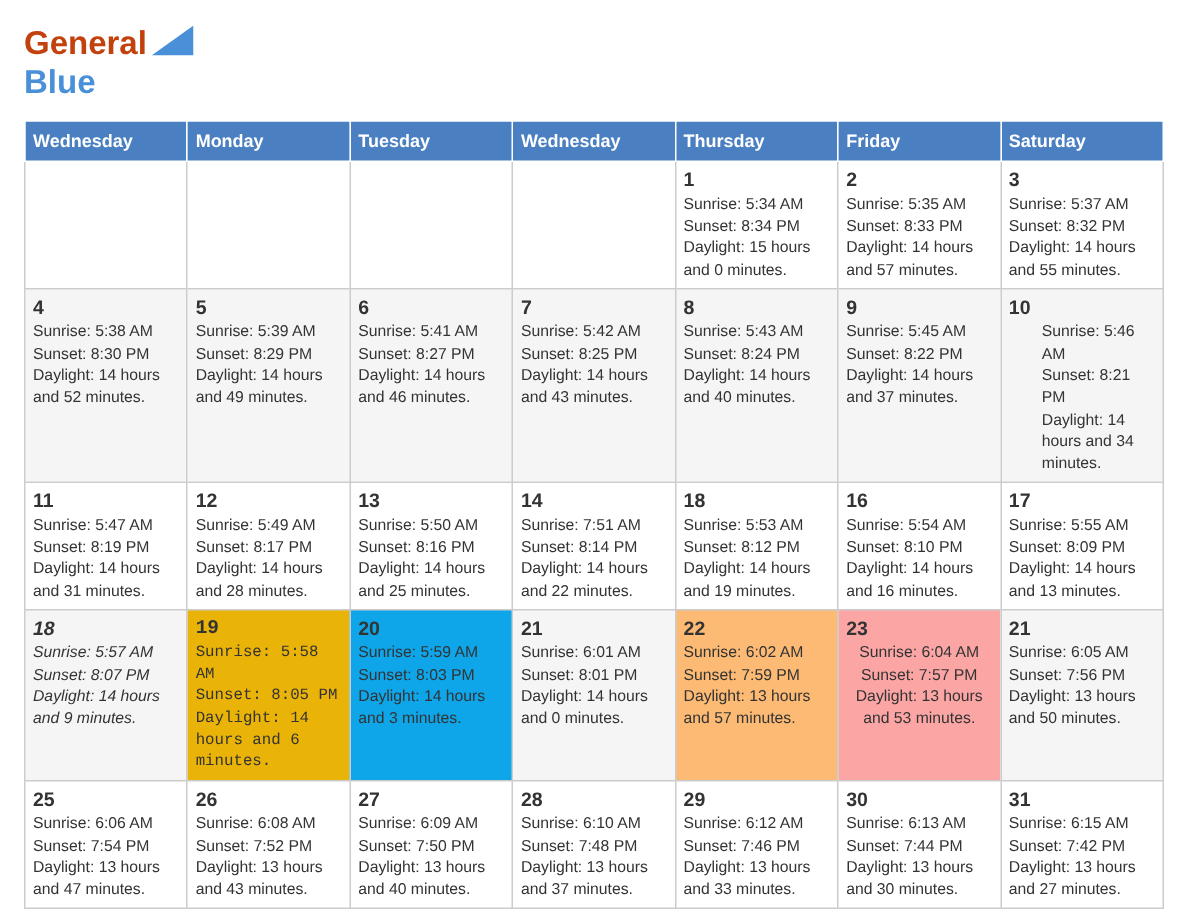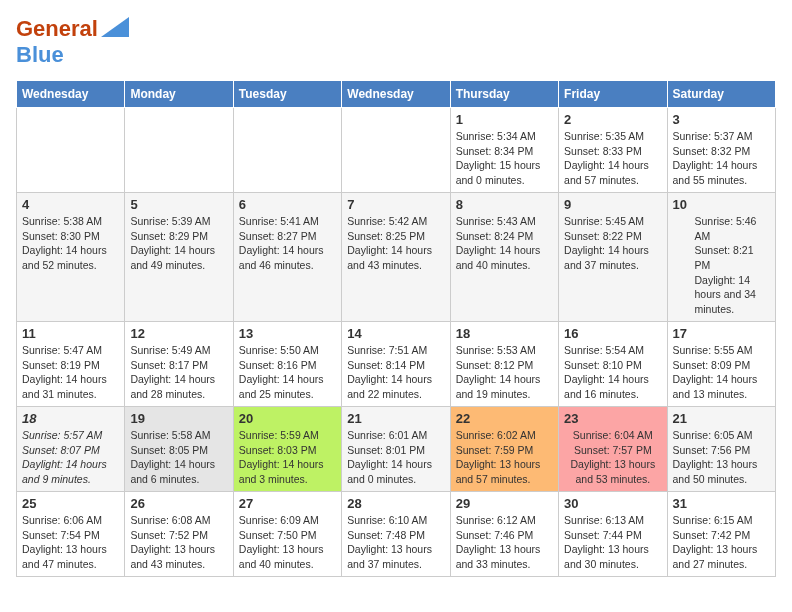--- a/index.html
+++ b/index.html
@@ -224,27 +224,27 @@
 Daylight: 14 hours and 13 minutes.</div>
         </td>
       </tr>
       <tr>
         <td style="background: rgb(245, 245, 245); font-style: italic;">
           <div class="day-number">18</div>
           <div class="day-info" style="white-space: pre-line;">Sunrise: 5:57 AM
 Sunset: 8:07 PM
 Daylight: 14 hours and 9 minutes.</div>
         </td>
-        <td style="background: #e5e5e5;">
+        <td style="background: #eab308; font-family: Liberation Mono, monospace;">
           <div class="day-number">19</div>
           <div class="day-info" style="white-space: pre-line;">Sunrise: 5:58 AM
 Sunset: 8:05 PM
 Daylight: 14 hours and 6 minutes.</div>
         </td>
-        <td style="background: #bef264;">
+        <td style="background: #0ea5e9;">
           <div class="day-number">20</div>
           <div class="day-info" style="white-space: pre-line;">Sunrise: 5:59 AM
 Sunset: 8:03 PM
 Daylight: 14 hours and 3 minutes.</div>
         </td>
         <td style="background: rgb(245, 245, 245);">
           <div class="day-number">21</div>
           <div class="day-info" style="white-space: pre-line;">Sunrise: 6:01 AM
 Sunset: 8:01 PM
 Daylight: 14 hours and 0 minutes.</div>

